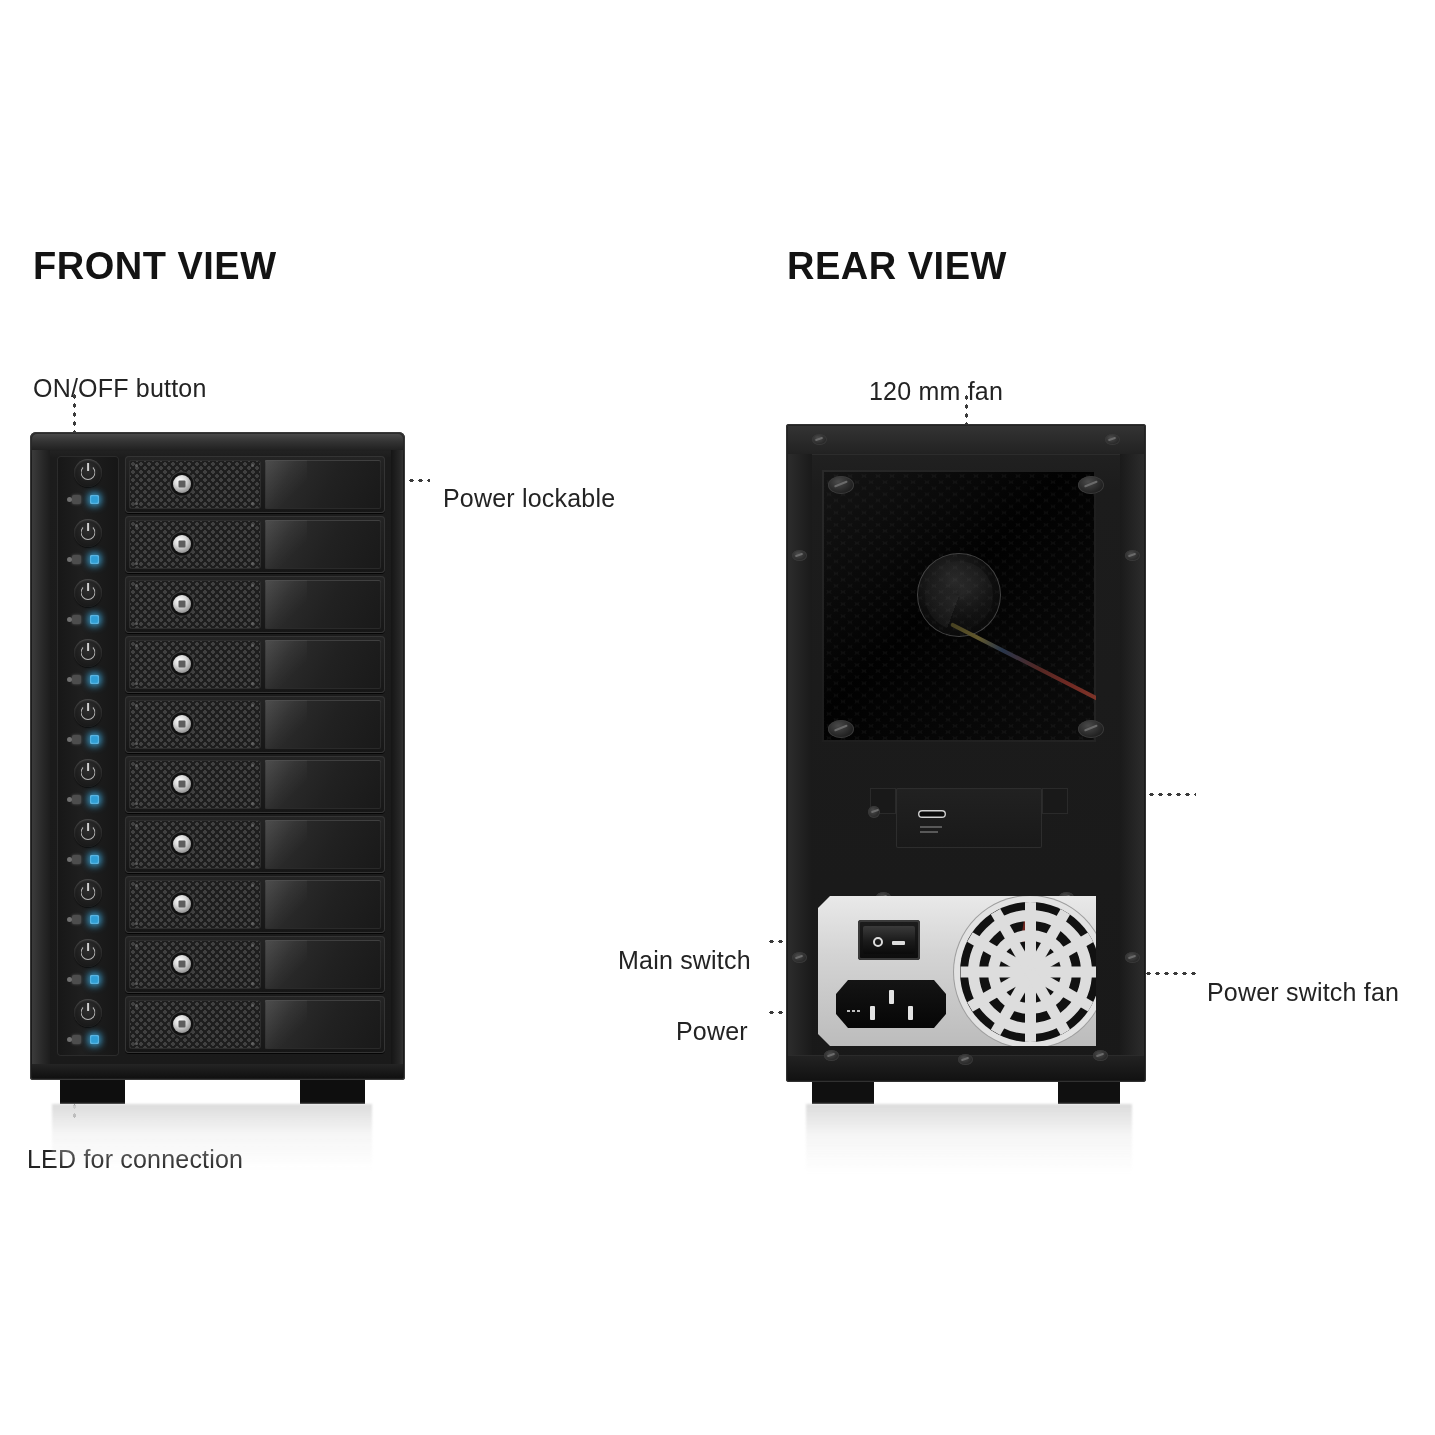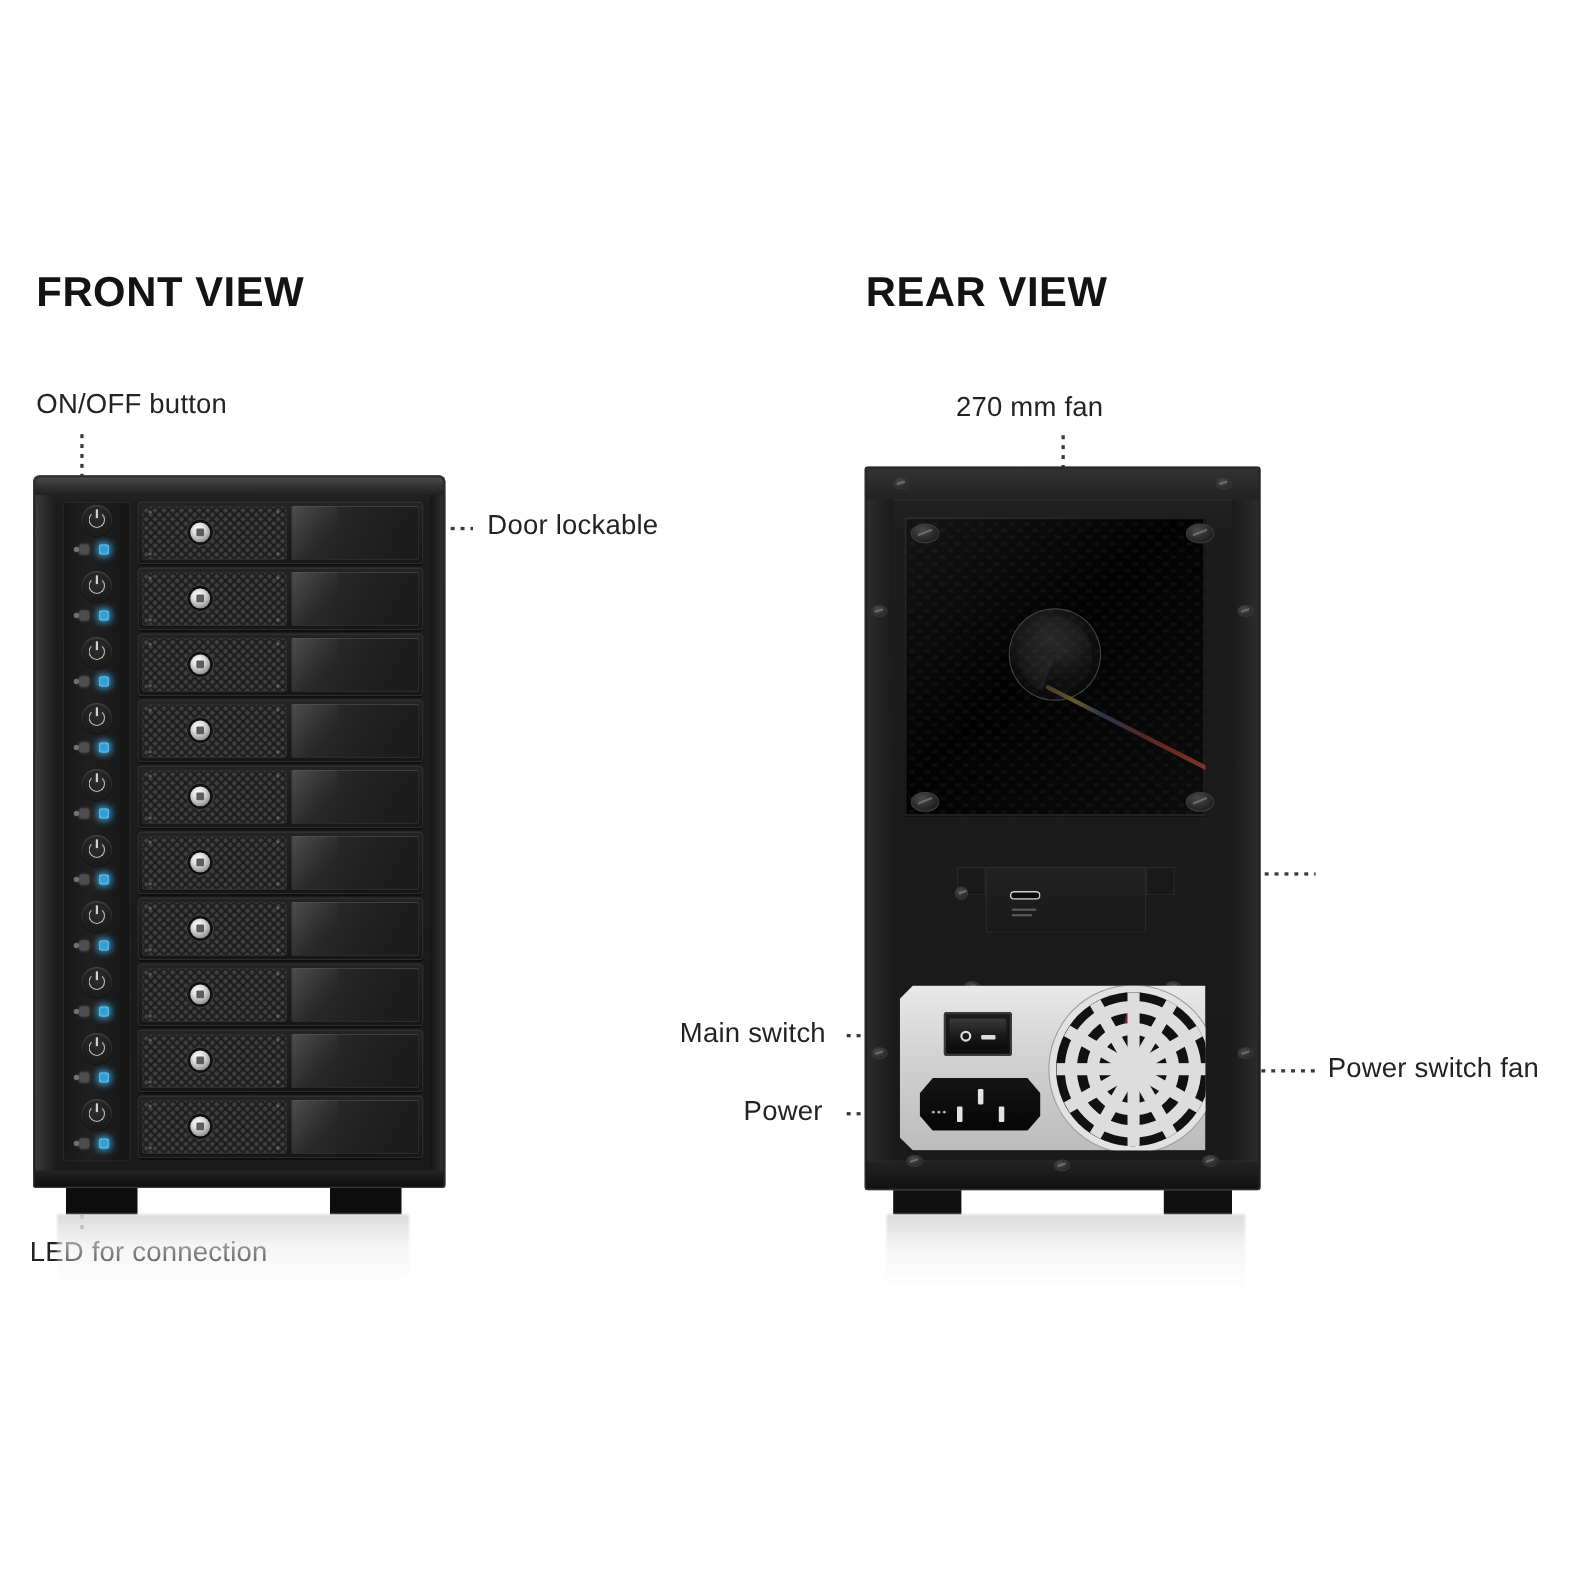--- a/index.html
+++ b/index.html
@@ -15,21 +15,21 @@
   .view-title{
     position:absolute;font-weight:700;font-size:38px;letter-spacing:0.5px;
     color:#131313;white-space:nowrap;
   }
   #front-title{left:33px;top:245px;}
   #rear-title{left:787px;top:245px;}
 
   
   .callout{
     position:absolute;font-size:25px;color:#232323;white-space:nowrap;
-    letter-spacing:0.2px;line-height:1.22;font-weight:400;
+    letter-spacing:0.2px;line-height:1.22;font-weight:400;margin-top:21px;
   }
   .callout.two-line{white-space:normal;}
   .sup{font-size:13px;vertical-align:super;}
 
   
   .leader-h{
     position:absolute;height:3px;
     background-image:radial-gradient(circle, #3a3a3a 45%, rgba(0,0,0,0) 46%);
     background-size:9px 3px;background-repeat:repeat-x;
   }
@@ -322,21 +322,21 @@
 <body>
 
 <div class="stage">
 
   <div class="view-title" id="front-title">FRONT VIEW</div>
   <div class="view-title" id="rear-title">REAR VIEW</div>
 
   <div class="callout" style="left:33px;top:352px;">ON/OFF button</div>
   <div class="leader-v" style="left:73px;top:392px;height:78px;"></div>
 
-  <div class="callout" style="left:443px;top:462px;">Door lockable</div>
+  <div class="callout" style="left:443px;top:462px;">Power lockable</div>
   <div class="leader-h" style="left:182px;top:479px;width:248px;"></div>
 
   <div class="callout" style="left:27px;top:1123px;">LED for connection</div>
   <div class="leader-v" style="left:73px;top:1048px;height:72px;"></div>
 
   <div id="front-unit">
     <div class="case-body"></div>
     <div class="case-top-bevel"></div>
     <div class="case-left-edge"></div>
     <div class="case-right-edge"></div>
@@ -507,21 +507,21 @@
           <div class="bay-screw" style="left: 126px; top: 8px;"></div>
           <div class="bay-screw" style="left: 10px; top: 46px;"></div>
           <div class="bay-screw" style="left: 126px; top: 46px;"></div>
         </div>
       </div>
   </div>
   <div class="foot" style="left:60px;top:1080px;width:65px;height:24px;"></div>
   <div class="foot" style="left:300px;top:1080px;width:65px;height:24px;"></div>
   <div class="reflection" style="left:52px;top:1104px;width:320px;height:66px;"></div>
 
-  <div class="callout" style="left:869px;top:355px;">270 mm fan</div>
+  <div class="callout" style="left:869px;top:355px;">120 mm fan</div>
   <div class="leader-v" style="left:965px;top:393px;height:180px;"></div>
 
   <div class="leader-h" style="left:940px;top:793px;width:256px;"></div>
 
   <div class="callout" style="left:618px;top:924px;">Main switch</div>
   <div class="leader-h" style="left:767px;top:940px;width:78px;"></div>
 
   <div class="callout" style="left:676px;top:995px;">Power</div>
   <div class="leader-h" style="left:767px;top:1011px;width:78px;"></div>
 

